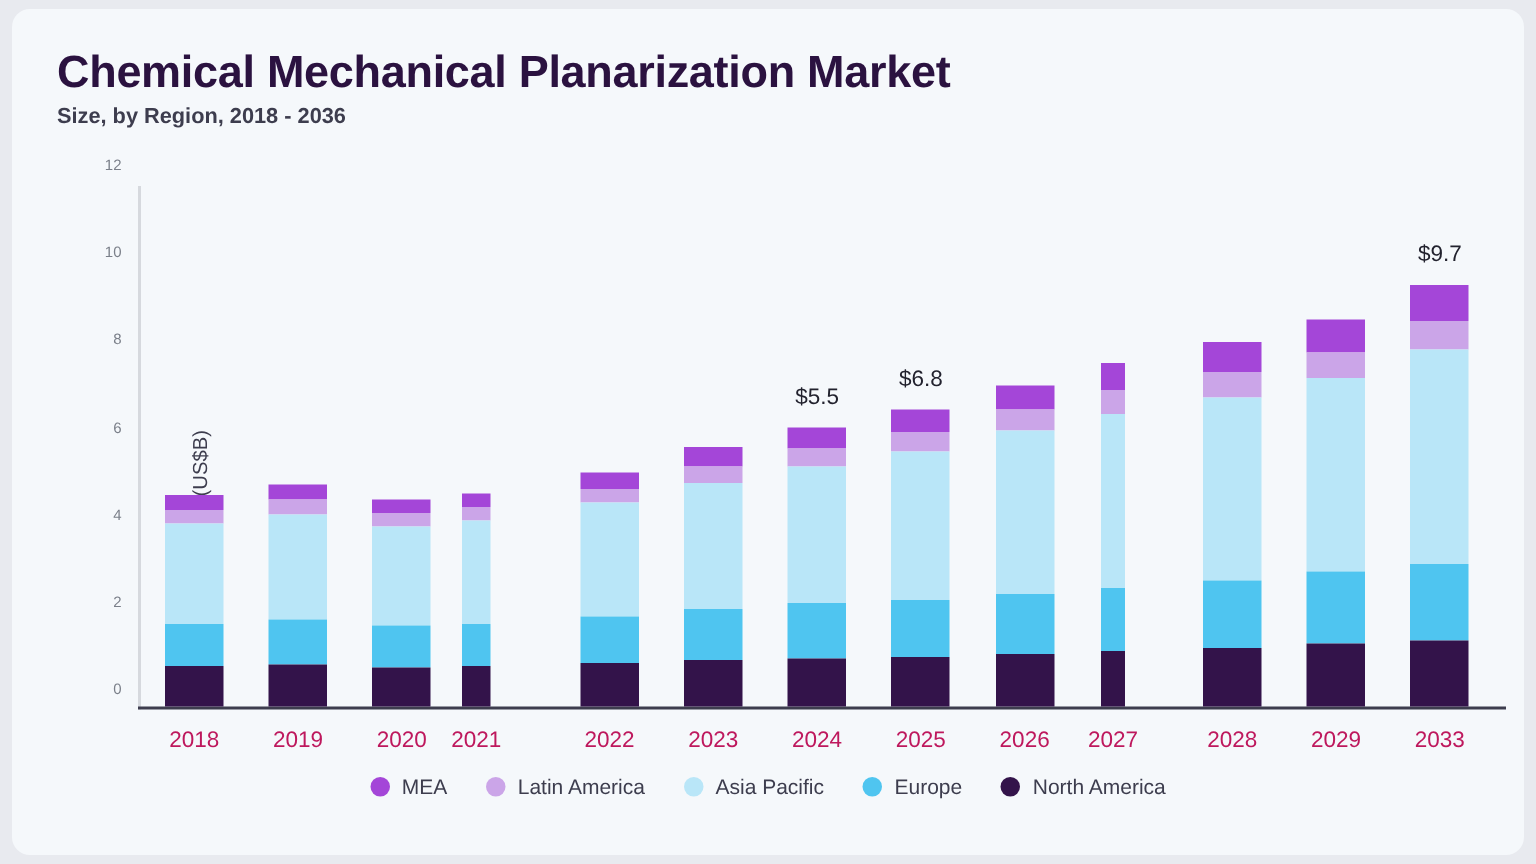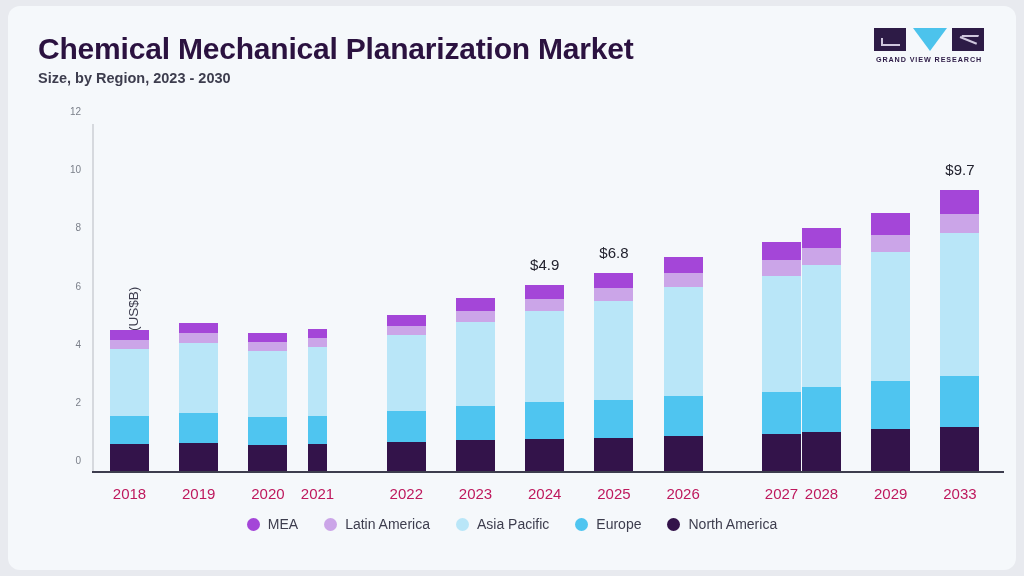--- a/index.html
+++ b/index.html
@@ -117,30 +117,22 @@
   .legend-item { display: flex; align-items: center; gap: 8px; }
   .legend-dot { width: 13px; height: 13px; border-radius: 50%; }
   .legend-label { font-size: 14px; color: #3d3d4e; }
 </style>
 </head>
 <body>
 
 <div id="card">
 
   <div id="title">Chemical Mechanical Planarization Market</div>
-  <div id="subtitle">Size, by Region, 2023 - 2030</div>
-
-  <div id="logo">
-    <div id="logo-marks">
-      <div class="logo-block logo-g"></div>
-      <div id="logo-v"></div>
-      <div class="logo-block logo-r"></div>
-    </div>
-    <div id="logo-text">GRAND VIEW RESEARCH</div>
-  </div>
+  <div id="subtitle">Size, by Region, 2018 - 2036</div>
+
 
   <div id="plot">
     <div id="yaxis-line"></div>
     <div id="xaxis-line"></div>
     <div id="ylabel">Market Size (US$B)</div>
     <div id="yticks">
         <div class="ytick" style="bottom: 2px;">0</div>
         <div class="ytick" style="bottom: 60.1667px;">2</div>
         <div class="ytick" style="bottom: 118.333px;">4</div>
         <div class="ytick" style="bottom: 176.5px;">6</div>
@@ -196,41 +188,41 @@
           <div class="seg" style="height: 10.7608px; background: rgb(203, 165, 232);"></div>
           <div class="seg" style="height: 13.3783px; background: rgb(164, 70, 216);"></div>
           <div class="xtick">2023</div>
         </div>
         <div class="bar" style="left: 433.2px; width: 39px;">
           <div class="seg" style="height: 31.9917px; background: rgb(51, 19, 74);"></div>
           <div class="seg" style="height: 36.9358px; background: rgb(79, 197, 240);"></div>
           <div class="seg" style="height: 91.0308px; background: rgb(185, 230, 248);"></div>
           <div class="seg" style="height: 11.6333px; background: rgb(203, 165, 232);"></div>
           <div class="seg" style="height: 14.5417px; background: rgb(164, 70, 216);"></div>
-          <div class="bartotal" style="bottom: 198.133px;">$4.9</div>
+          <div class="bartotal" style="bottom: 198.133px;">$5.5</div>
           <div class="xtick">2024</div>
         </div>
         <div class="bar" style="left: 502.4px; width: 39px;">
           <div class="seg" style="height: 33.4458px; background: rgb(51, 19, 74);"></div>
           <div class="seg" style="height: 37.2267px; background: rgb(79, 197, 240);"></div>
           <div class="seg" style="height: 98.8833px; background: rgb(185, 230, 248);"></div>
           <div class="seg" style="height: 13.0875px; background: rgb(203, 165, 232);"></div>
           <div class="seg" style="height: 15.1233px; background: rgb(164, 70, 216);"></div>
           <div class="bartotal" style="bottom: 209.767px;">$6.8</div>
           <div class="xtick">2025</div>
         </div>
         <div class="bar" style="left: 571.6px; width: 39px;">
           <div class="seg" style="height: 34.9px; background: rgb(51, 19, 74);"></div>
           <div class="seg" style="height: 40.135px; background: rgb(79, 197, 240);"></div>
           <div class="seg" style="height: 109.062px; background: rgb(185, 230, 248);"></div>
           <div class="seg" style="height: 13.6692px; background: rgb(203, 165, 232);"></div>
           <div class="seg" style="height: 15.9958px; background: rgb(164, 70, 216);"></div>
           <div class="xtick">2026</div>
         </div>
-        <div class="bar" style="left: 670px; width: 39px;">
+        <div class="bar" style="left: 642px; width: 16px;">
           <div class="seg" style="height: 36.9358px; background: rgb(51, 19, 74);"></div>
           <div class="seg" style="height: 42.1708px; background: rgb(79, 197, 240);"></div>
           <div class="seg" style="height: 116.333px; background: rgb(185, 230, 248);"></div>
           <div class="seg" style="height: 15.1233px; background: rgb(203, 165, 232);"></div>
           <div class="seg" style="height: 18.0317px; background: rgb(164, 70, 216);"></div>
           <div class="xtick">2027</div>
         </div>
         <div class="bar" style="left: 710px; width: 39px;">
           <div class="seg" style="height: 39.2625px; background: rgb(51, 19, 74);"></div>
           <div class="seg" style="height: 45.0792px; background: rgb(79, 197, 240);"></div>

